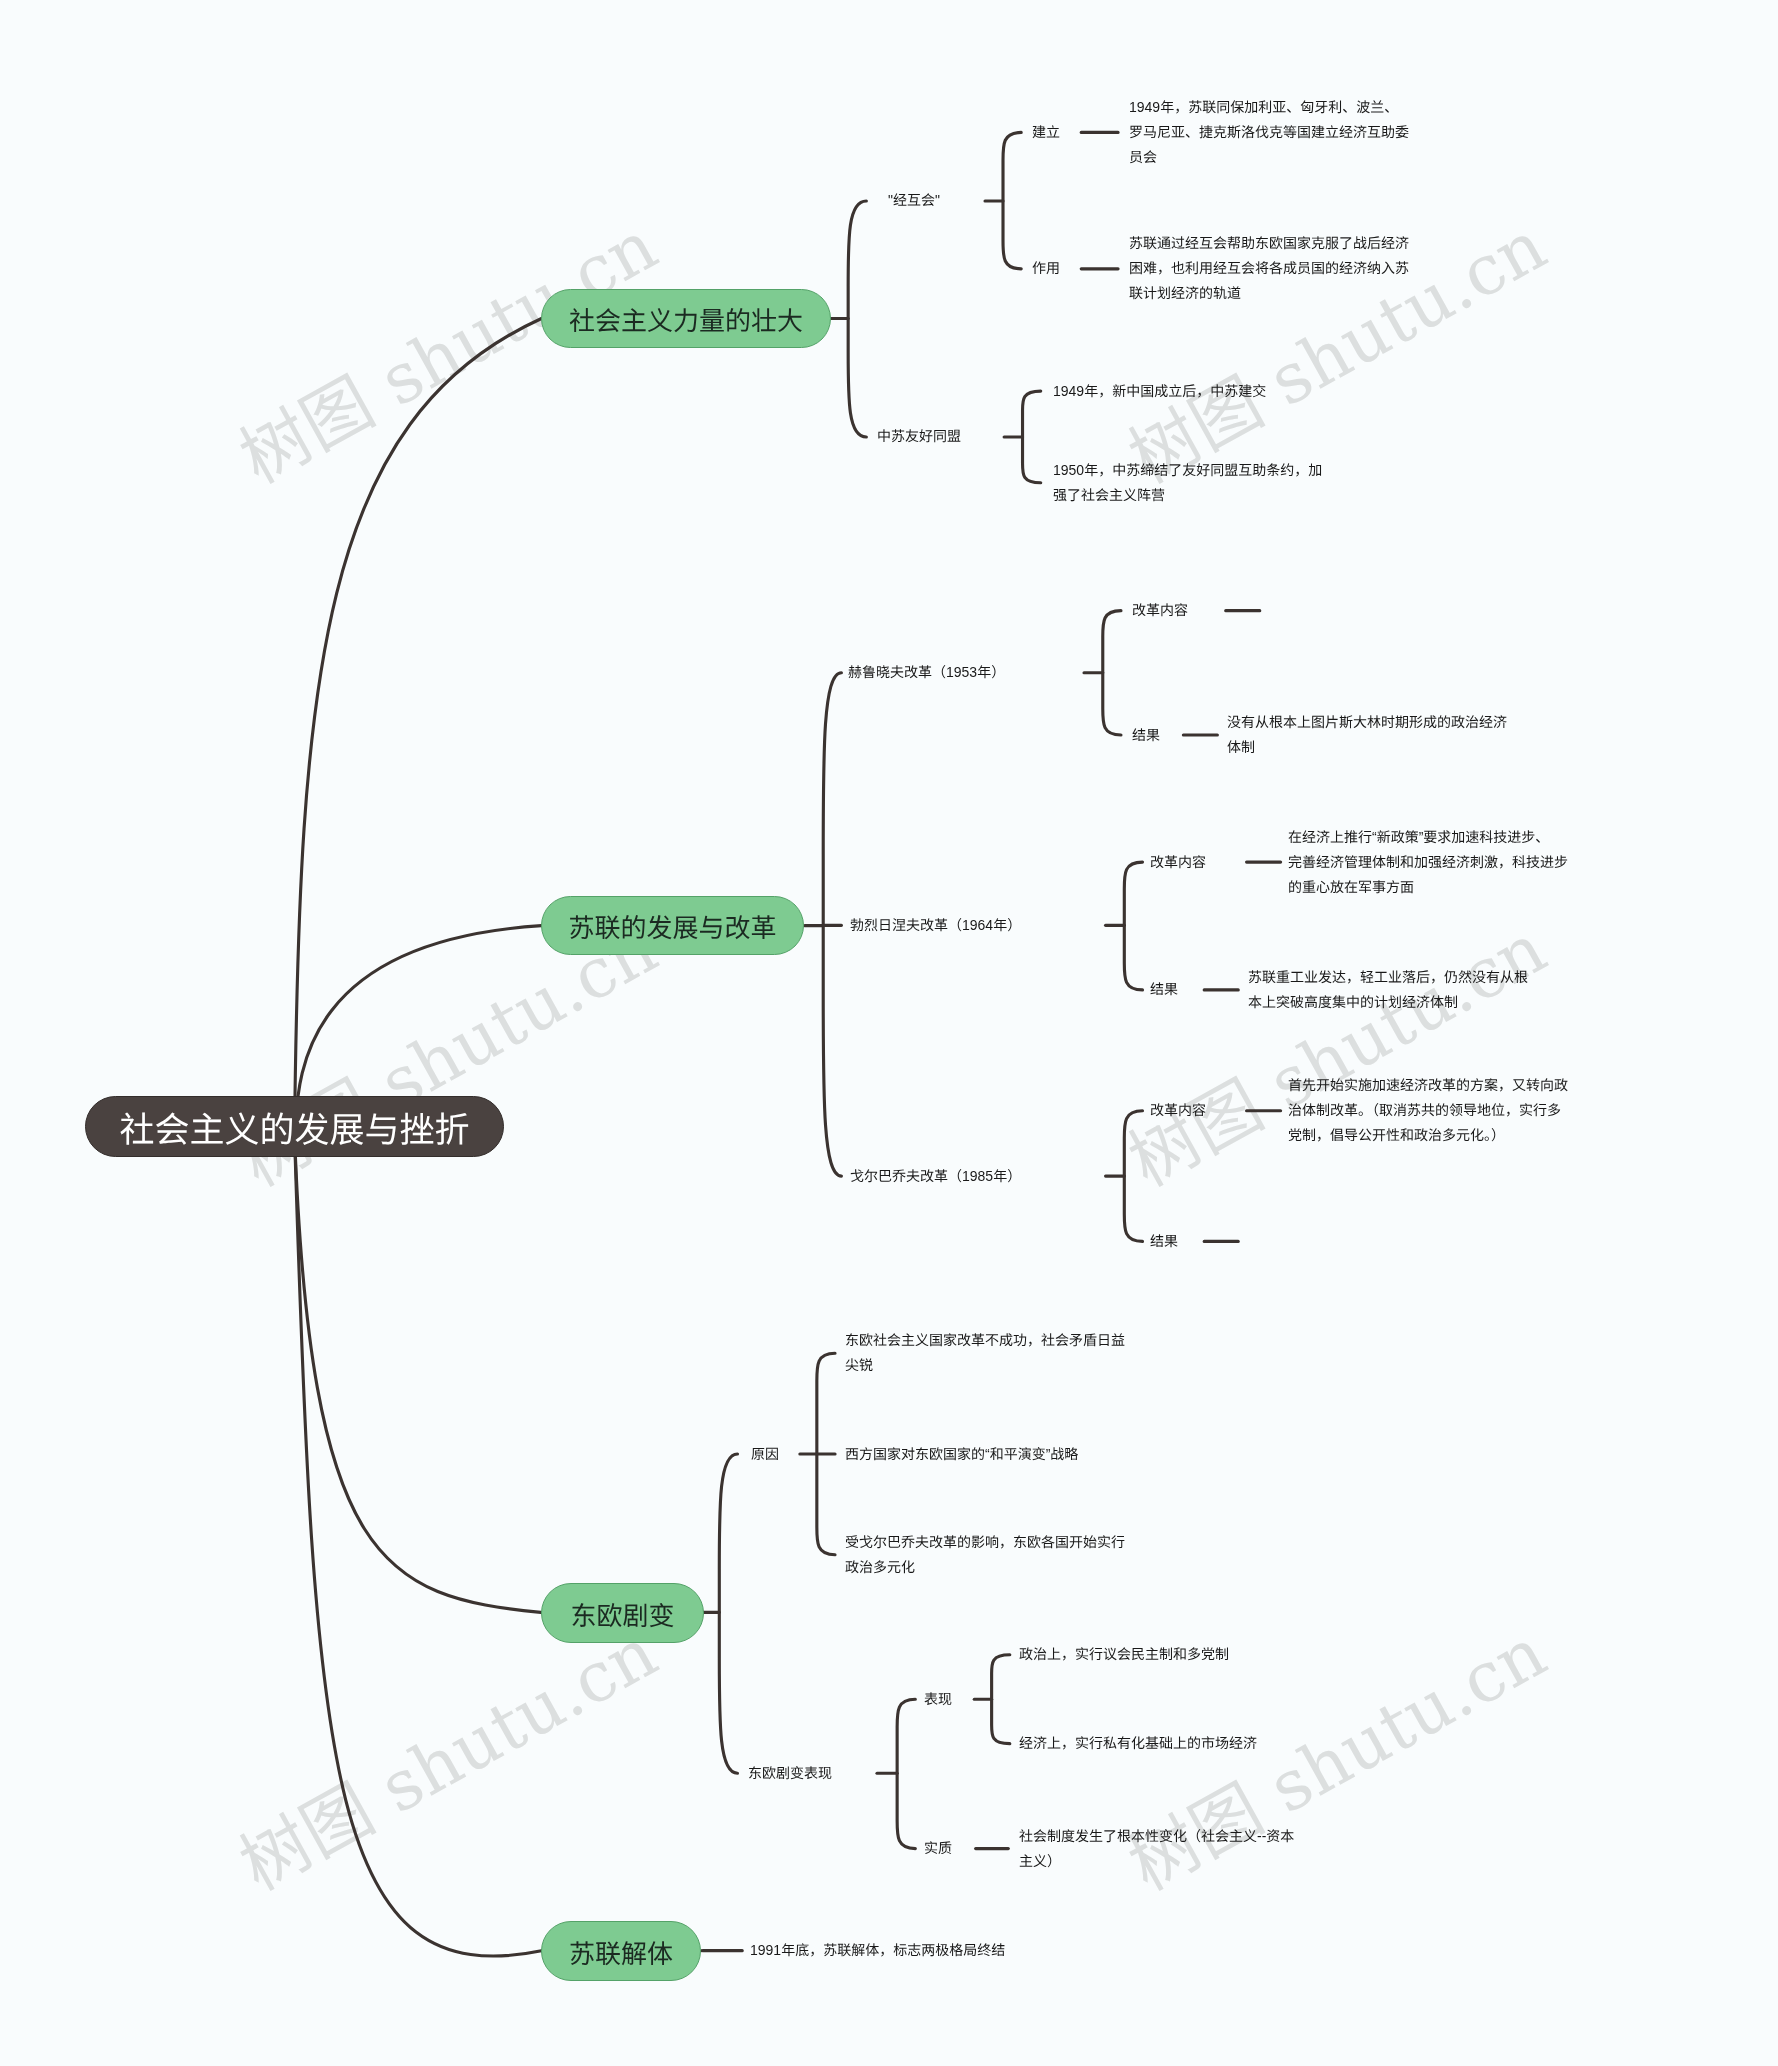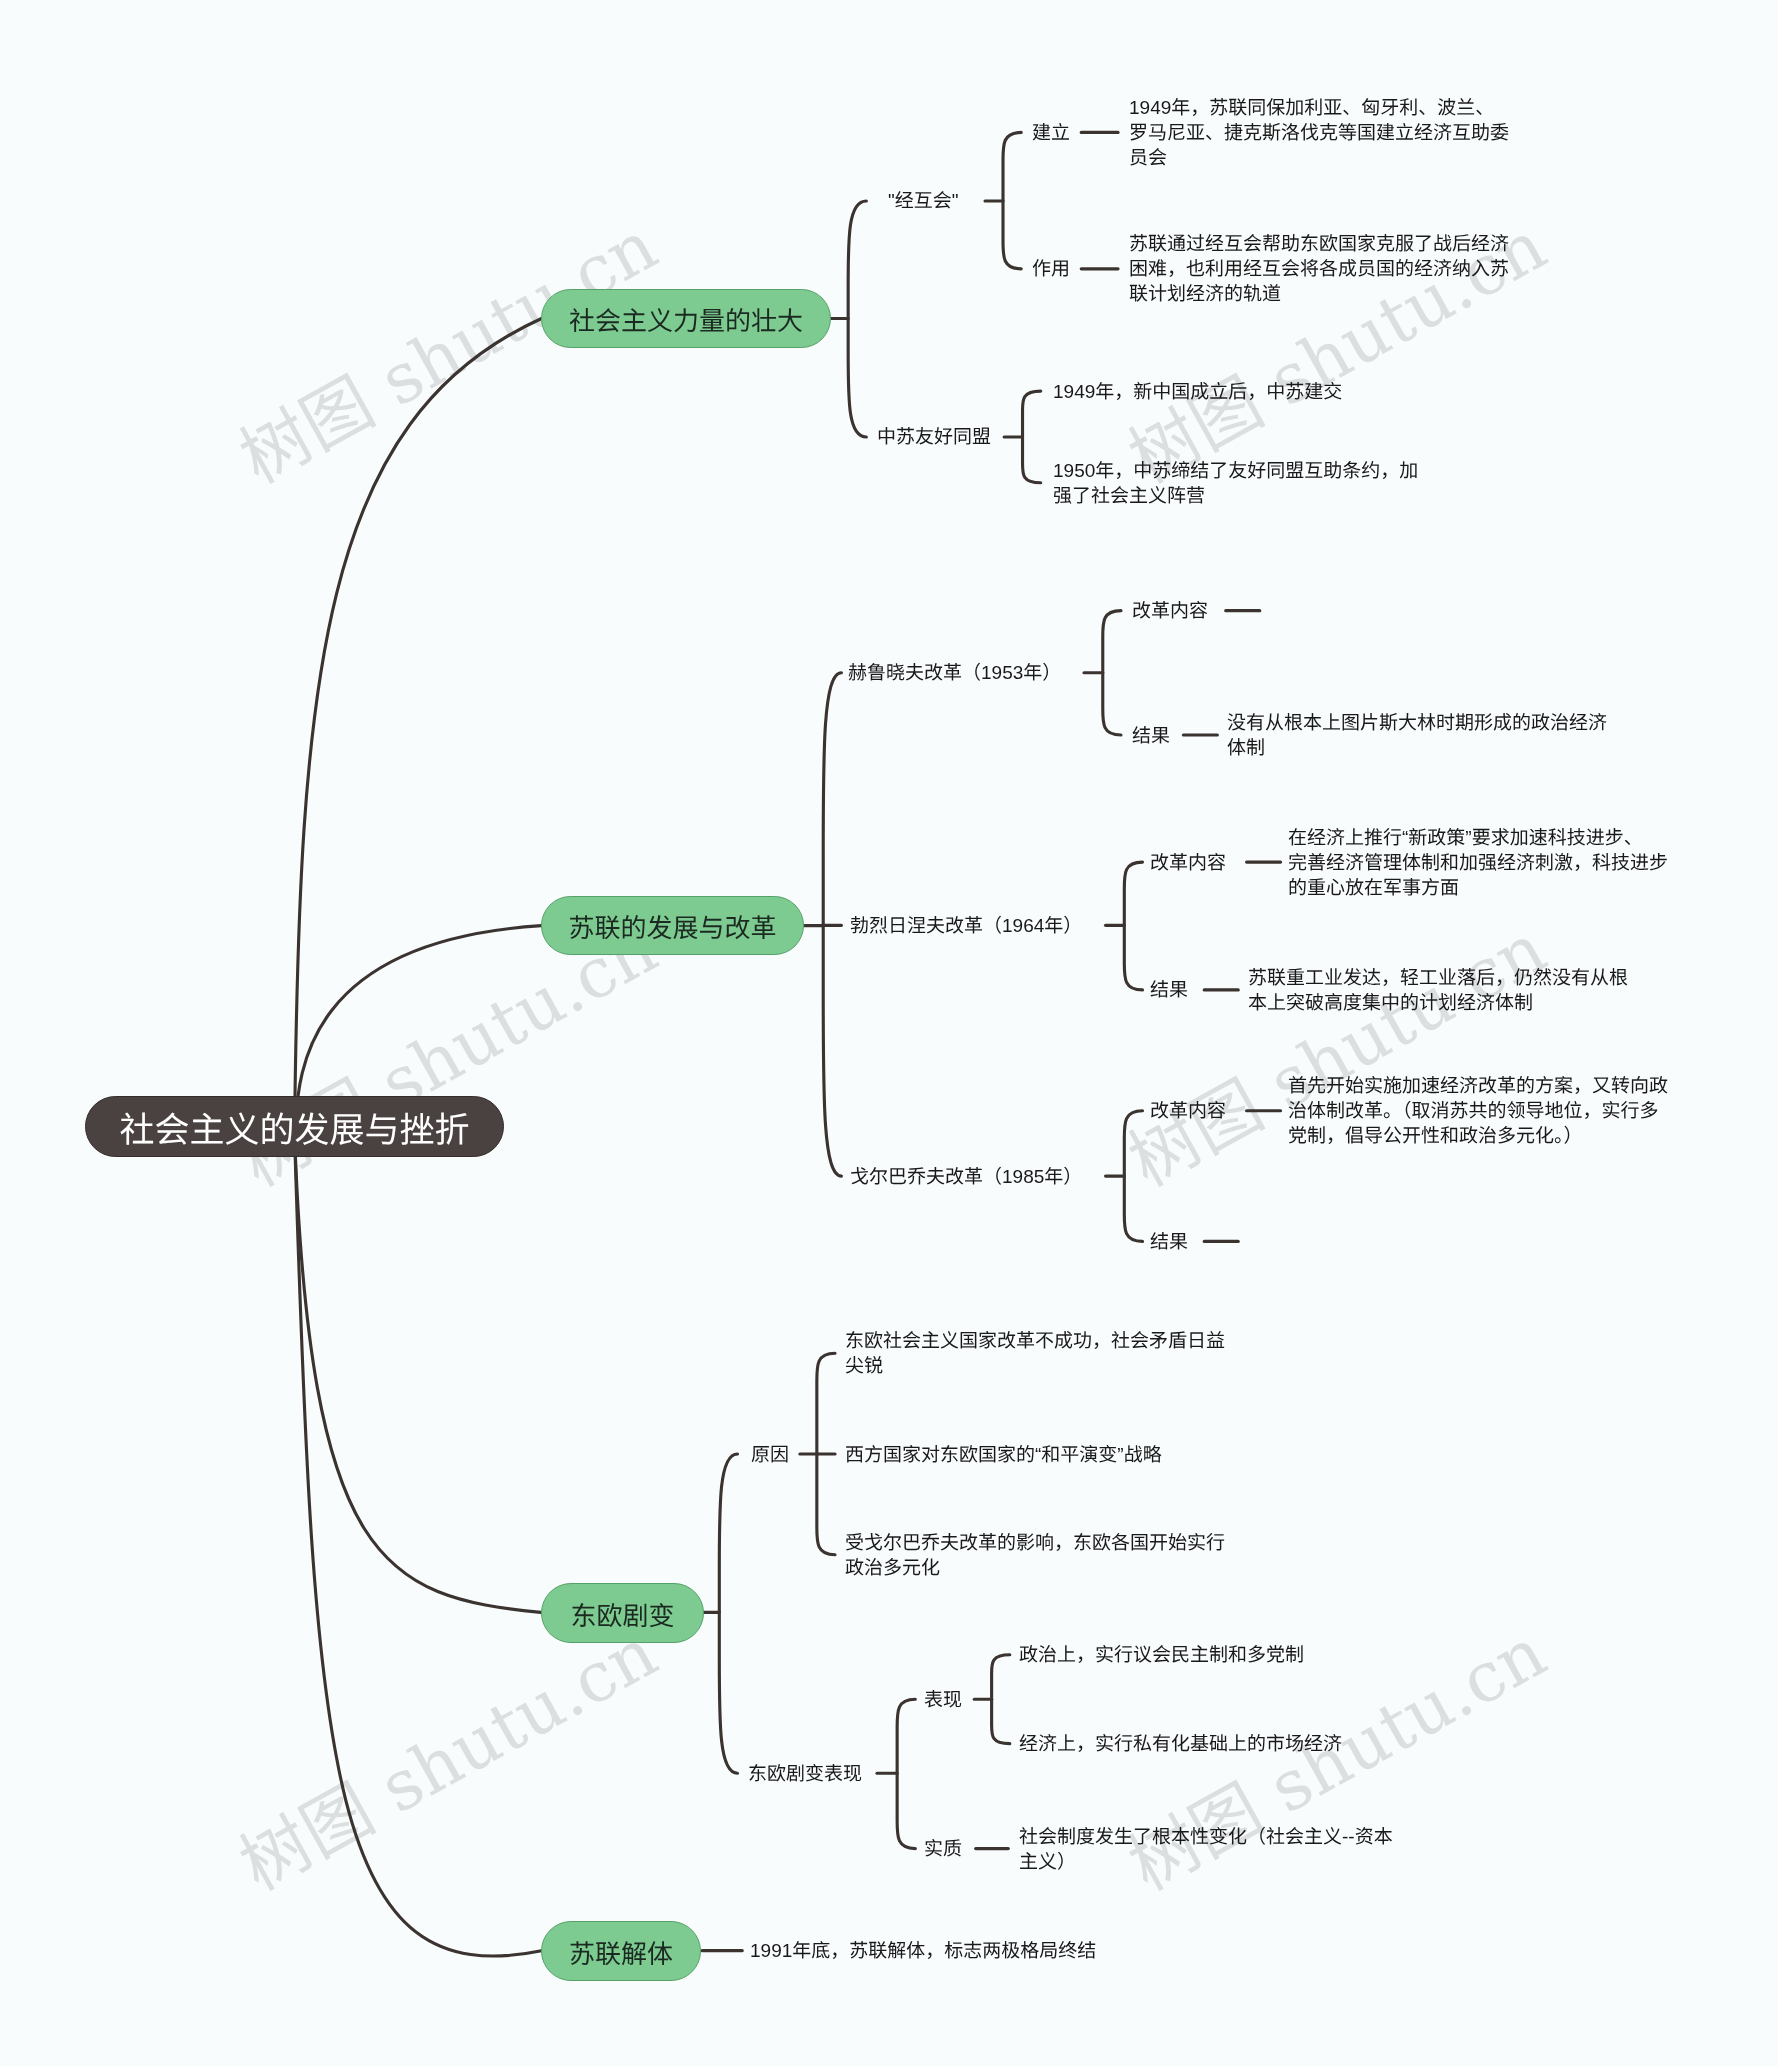--- a/index.html
+++ b/index.html
@@ -11,21 +11,21 @@
           font-family:"DejaVu Serif",serif;transform:rotate(-29deg);transform-origin:0 0;
           line-height:1;}
   svg#links{position:absolute;left:0;top:0;width:1779px;height:2066px;}
   svg#links path{fill:none;stroke:#3b3330;stroke-width:4.5;stroke-linecap:round;stroke-linejoin:round;}
   .root-node{position:absolute;box-sizing:border-box;background:#4a4240;color:#ffffff;
              border:0.7px solid #332d2b;border-radius:42px;font-size:35px;
              display:flex;align-items:center;justify-content:center;}
   .branch-node{position:absolute;box-sizing:border-box;background:#7ecb91;color:#1b2a21;
                border:0.7px solid #54a268;border-radius:32px;font-size:26px;
                display:flex;align-items:center;justify-content:center;}
-  .lbl,.para{position:absolute;font-size:19px;color:#191919;white-space:nowrap;}
+  .lbl,.para{position:absolute;font-size:14px;color:#191919;white-space:nowrap;}
   .ln{display:block;height:25px;line-height:25px;}
 </style>
 </head>
 <body>
 
 <div id="stage">
   <div id="wm">
     <div class="wmtext" style="left:230px;top:434px"><span>树图 shutu.cn</span></div>
     <div class="wmtext" style="left:1119px;top:434px"><span>树图 shutu.cn</span></div>
 

